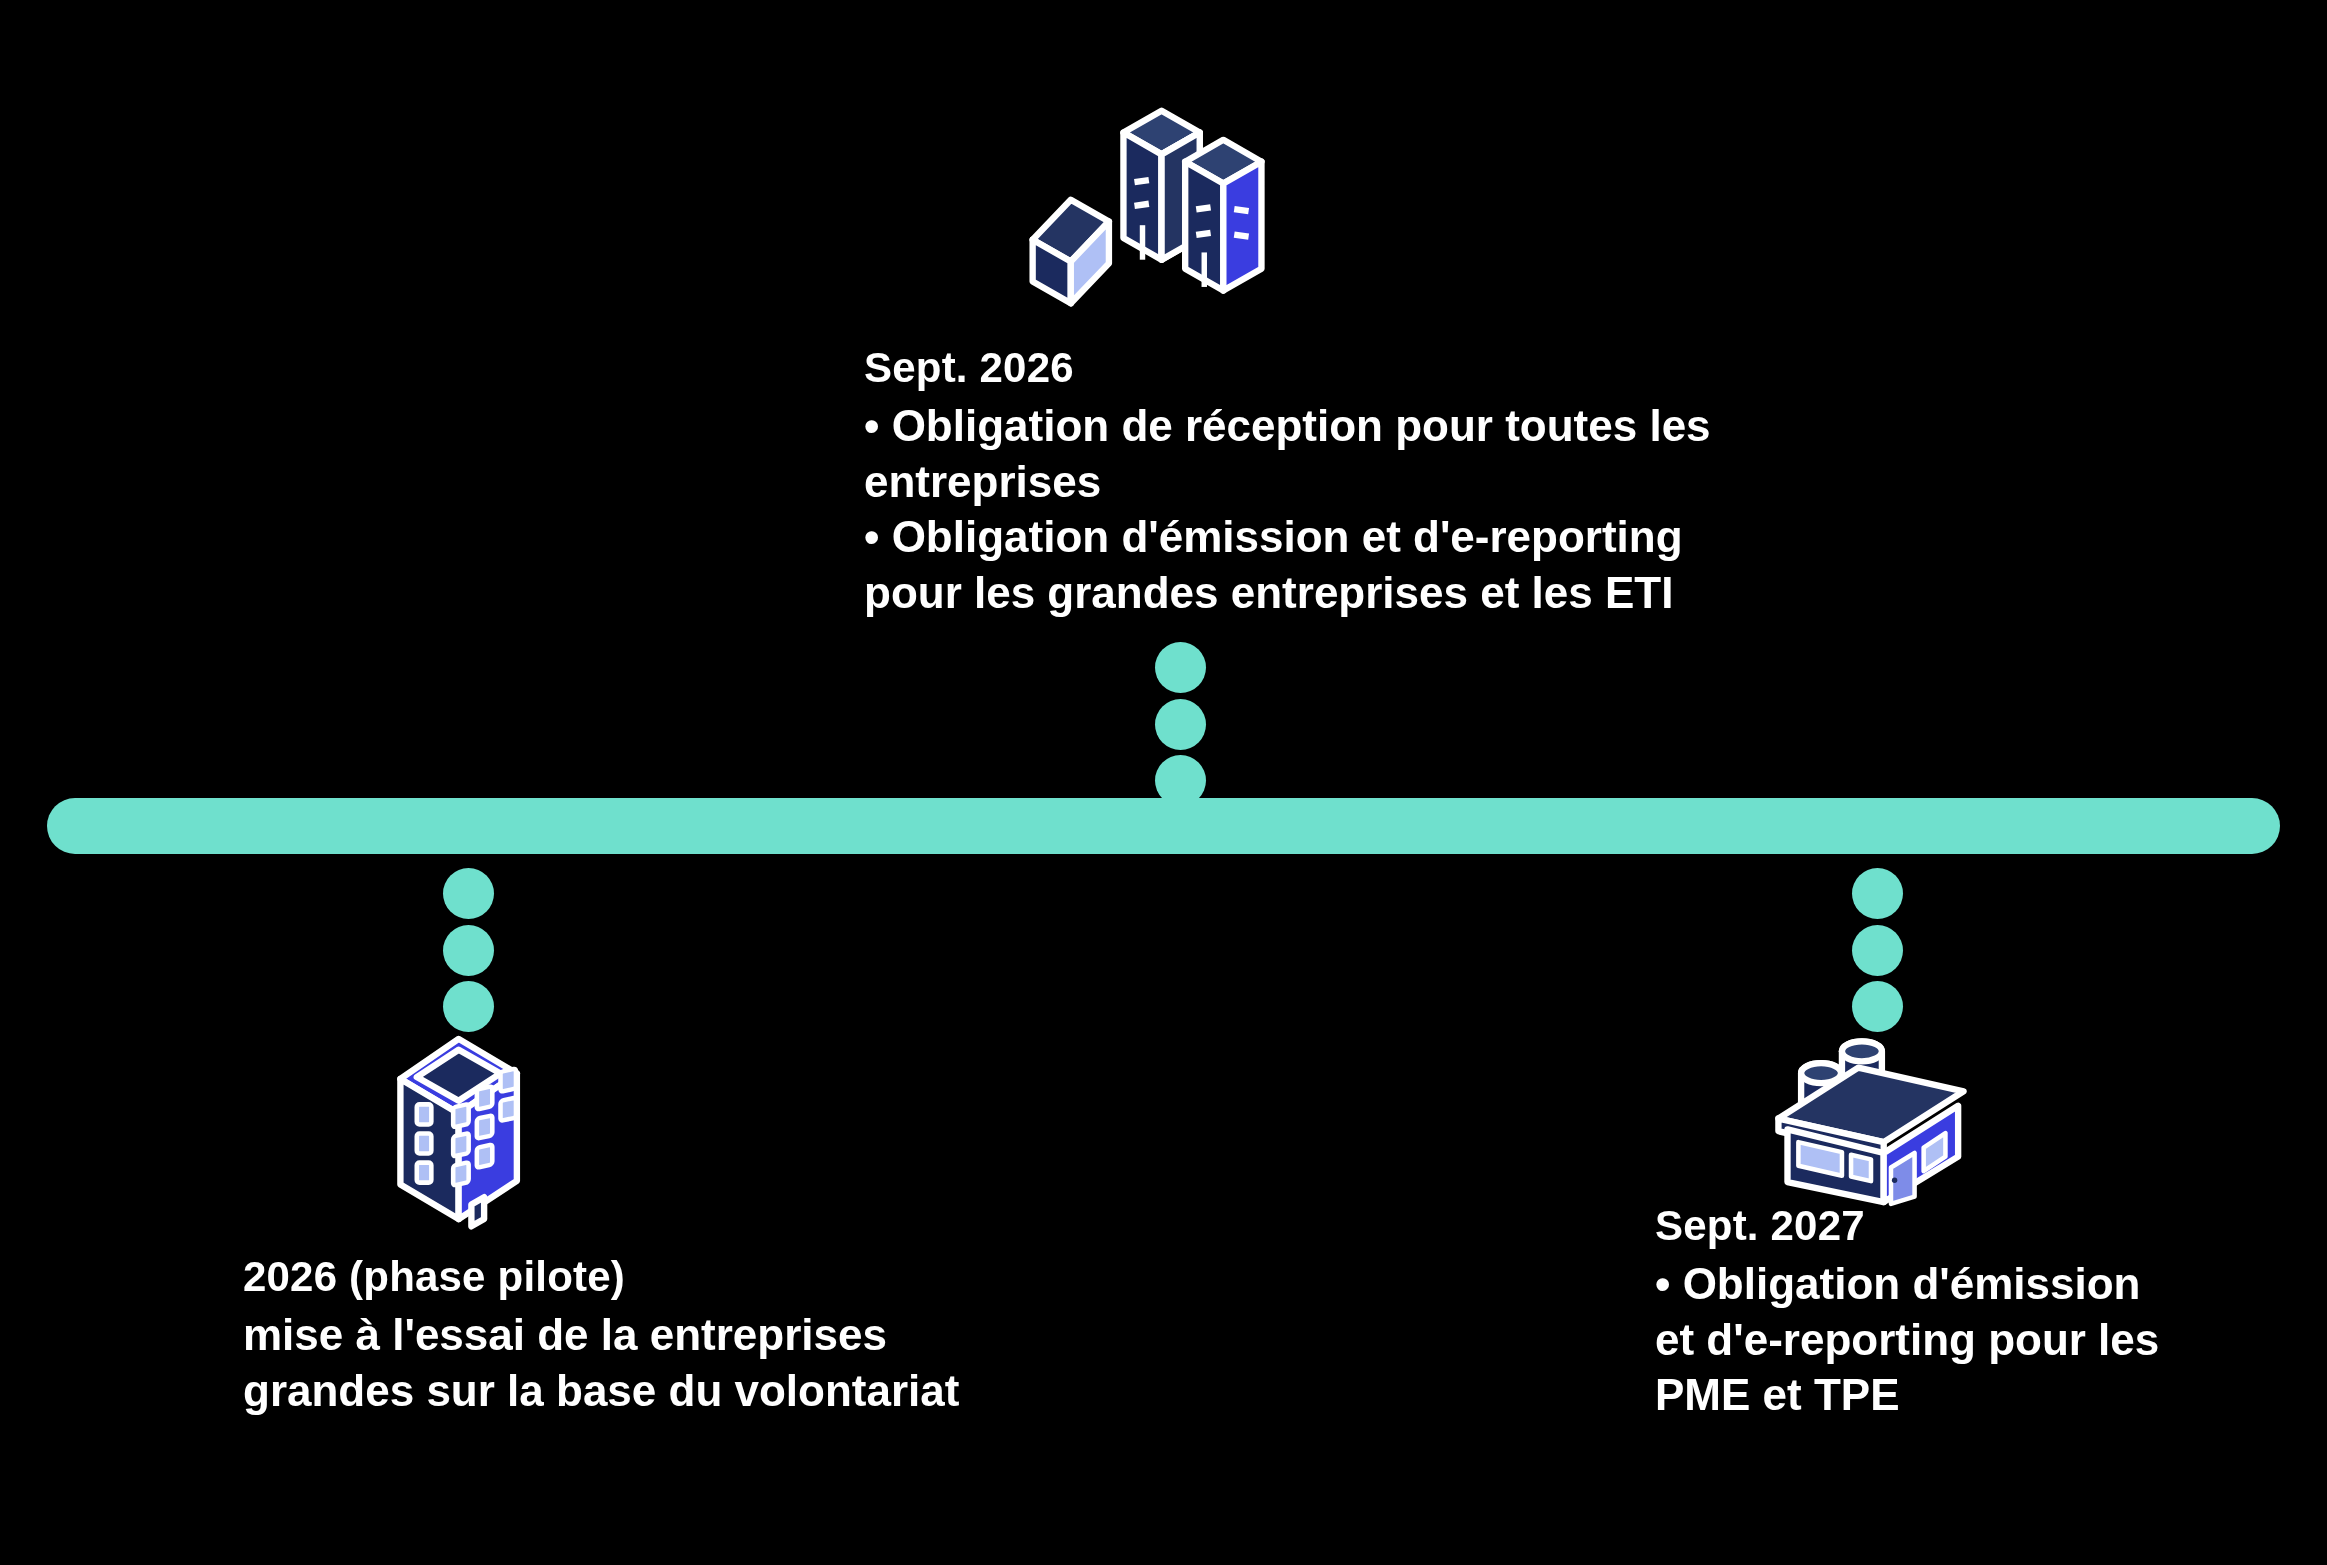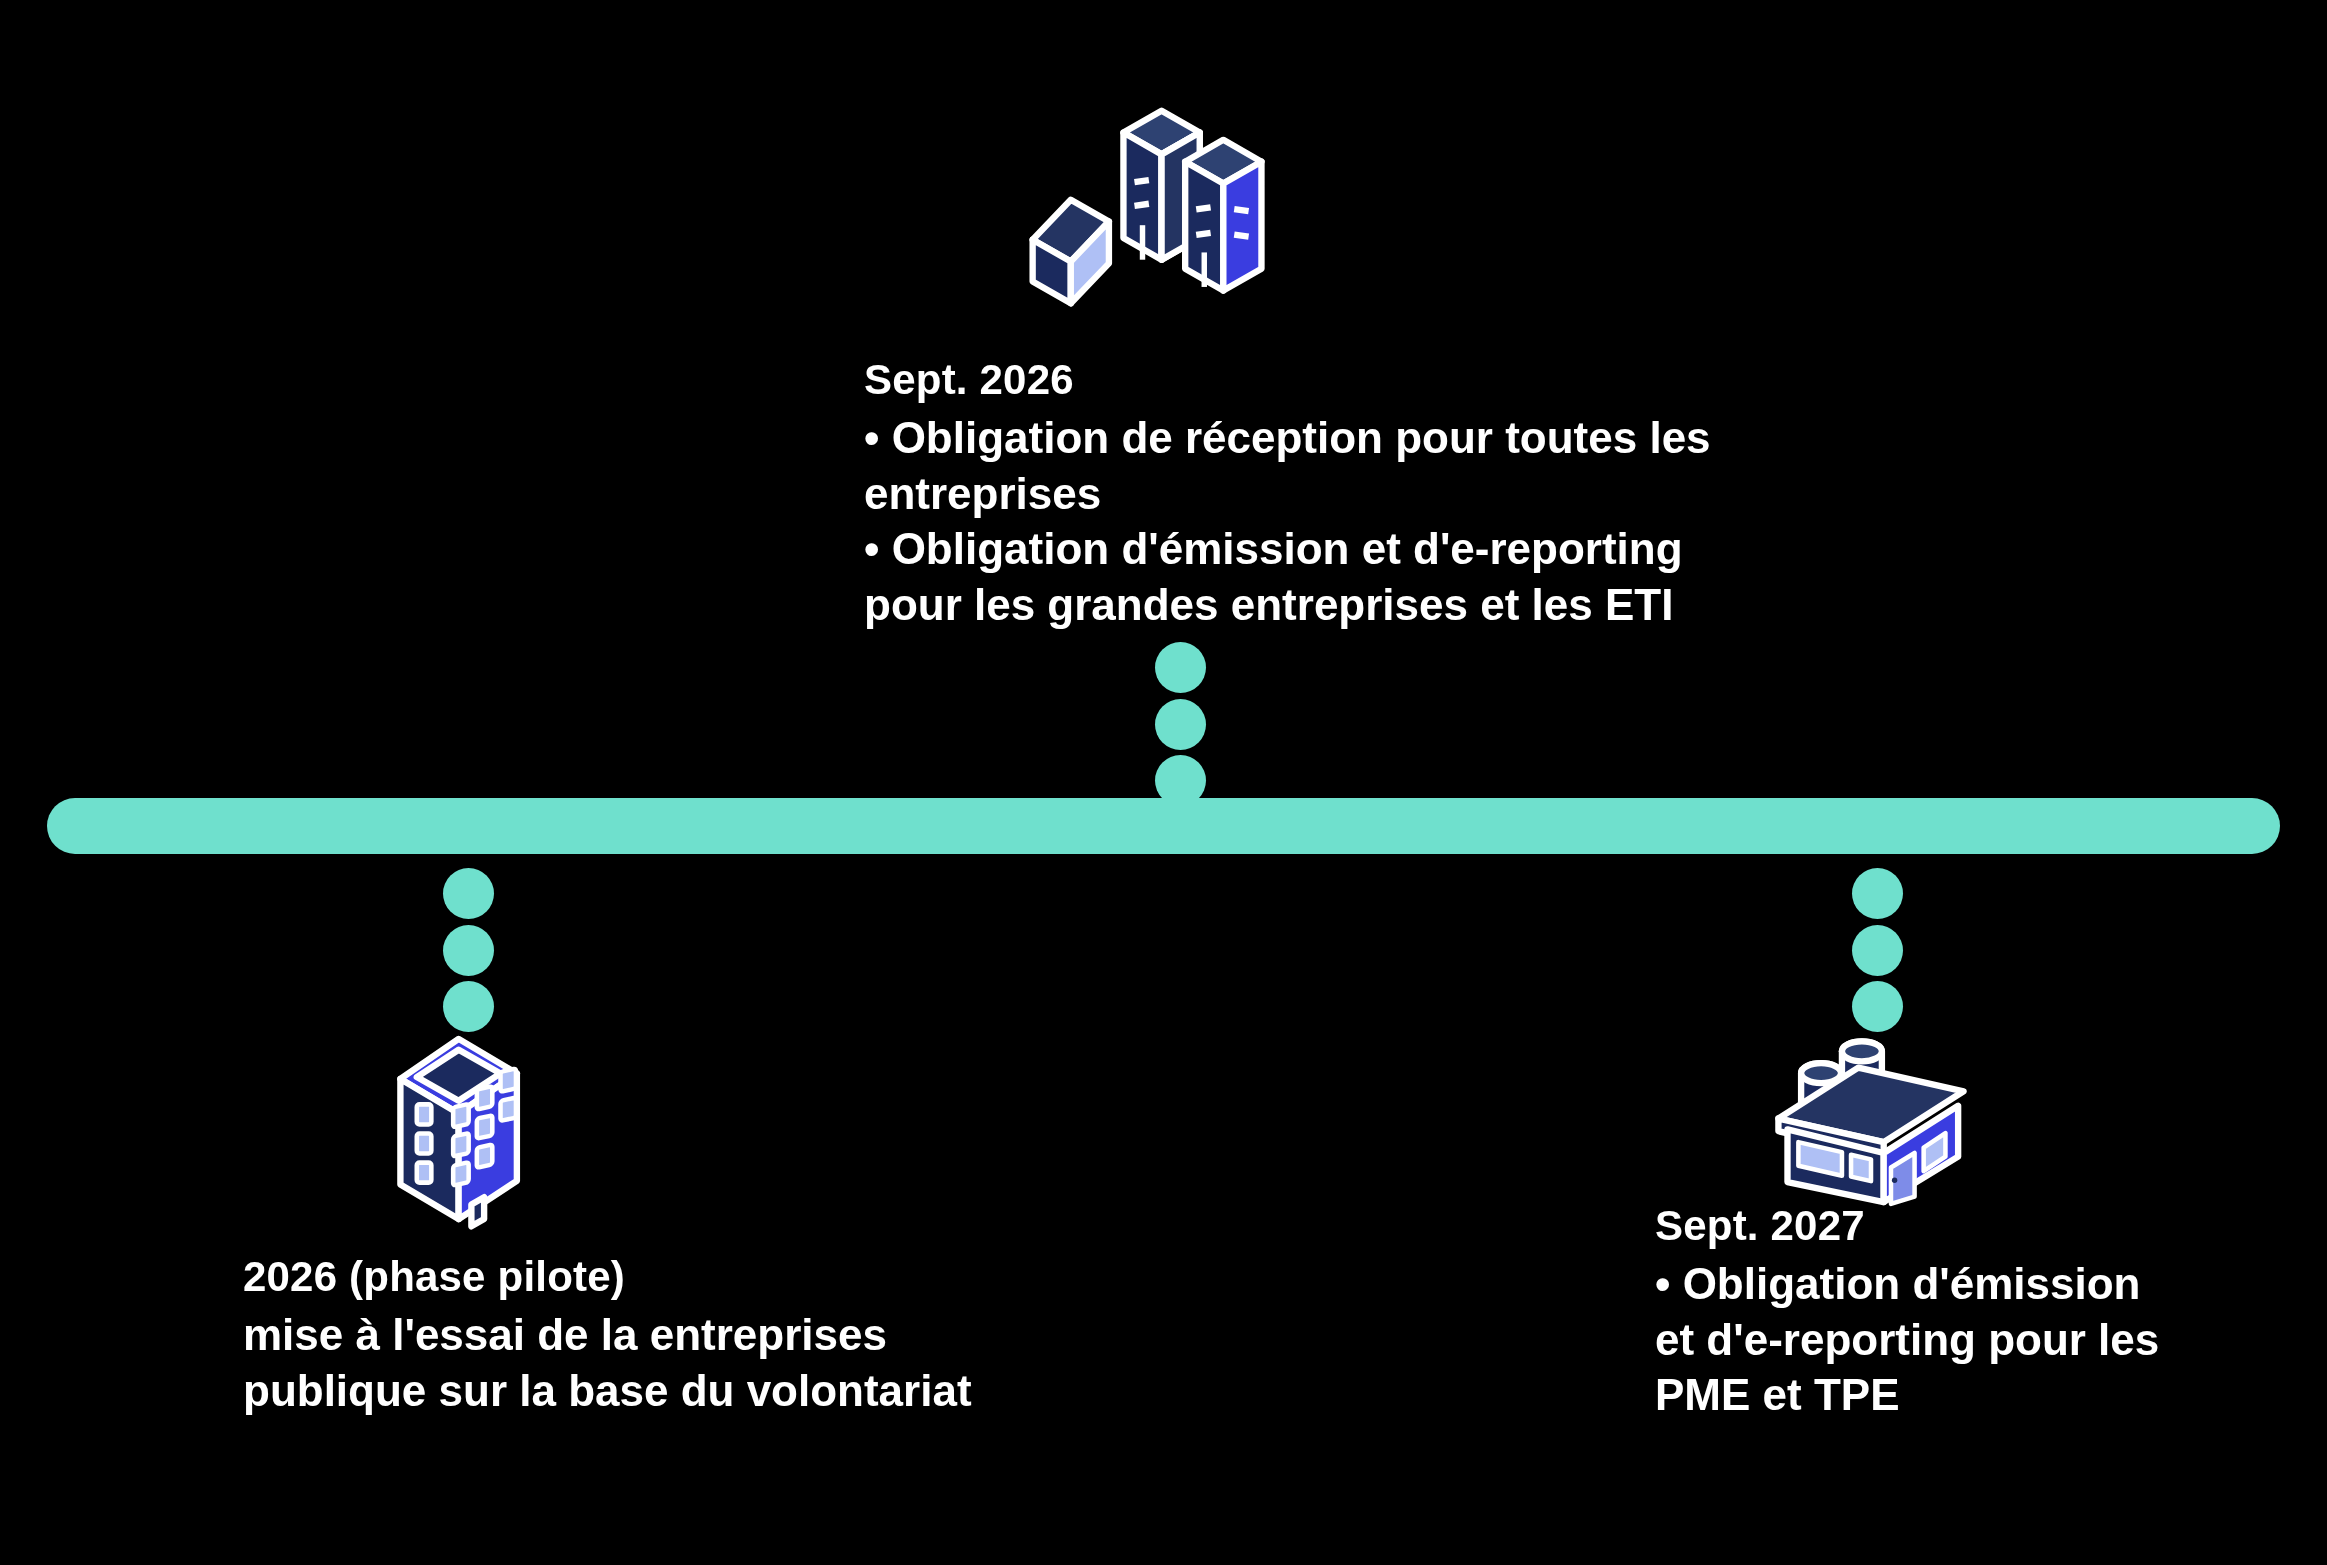--- a/index.html
+++ b/index.html
@@ -67,21 +67,21 @@
     font-weight: bold;
     letter-spacing: 0.2px;
     line-height: 1.12;
     margin-bottom: 7.3px;
     white-space: nowrap;
   }
 
   .block-lines { font-size: 44px; font-weight: bold; line-height: 1.26; }
   .block-lines .line { white-space: nowrap; }
 
-  .block-top    { left: 864px;  top: 356px;  width: 1018px; }
+  .block-top    { left: 864px;  top: 344px;  width: 1018px; }
   .block-left   { left: 211px;  top: 1253px; width: 800px; margin-left: 32px; }
   .block-right  { left: 1655px; top: 1202px; width: 582px; }
 
   .block-right .block-lines .line,
   .block-left  .block-lines .line { white-space: normal; }
 </style>
 </head>
 <body>
 
 <div class="stage">
@@ -162,21 +162,21 @@
         <rect x="98" y="160" width="17" height="22" rx="3" transform="skewY(-12) translate(0,14)"></rect>
         <rect x="124" y="146" width="17" height="22" rx="3" transform="skewY(-12) translate(0,14)"></rect>
       </g>
     </svg>
   </div>
 
   <div class="text-block block-left">
     <div class="block-title">2026 (phase pilote)</div>
     <div class="block-lines">
       <div class="line">mise à l'essai de la entreprises</div>
-      <div class="line">publique sur la base du volontariat</div>
+      <div class="line">grandes sur la base du volontariat</div>
     </div>
   </div>
 
   <div class="connector bottom-right">
     <span class="dot"></span>
     <span class="dot"></span>
     <span class="dot"></span>
   </div>
 
   <div class="icon-wrap icon-factory">

